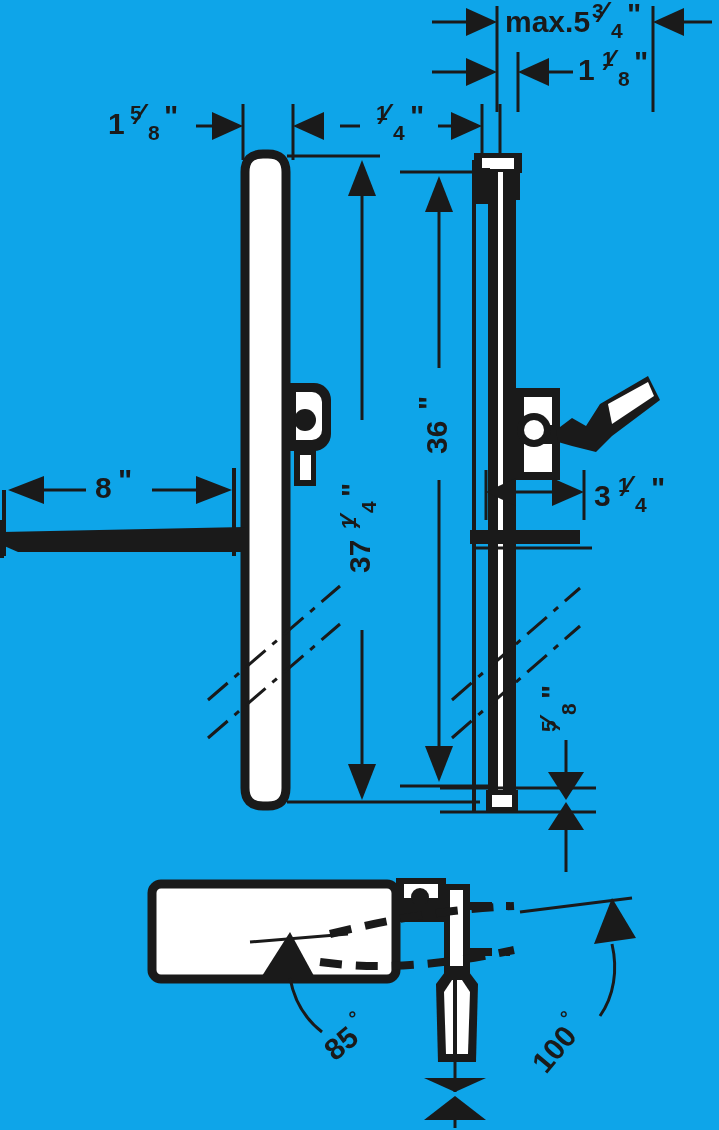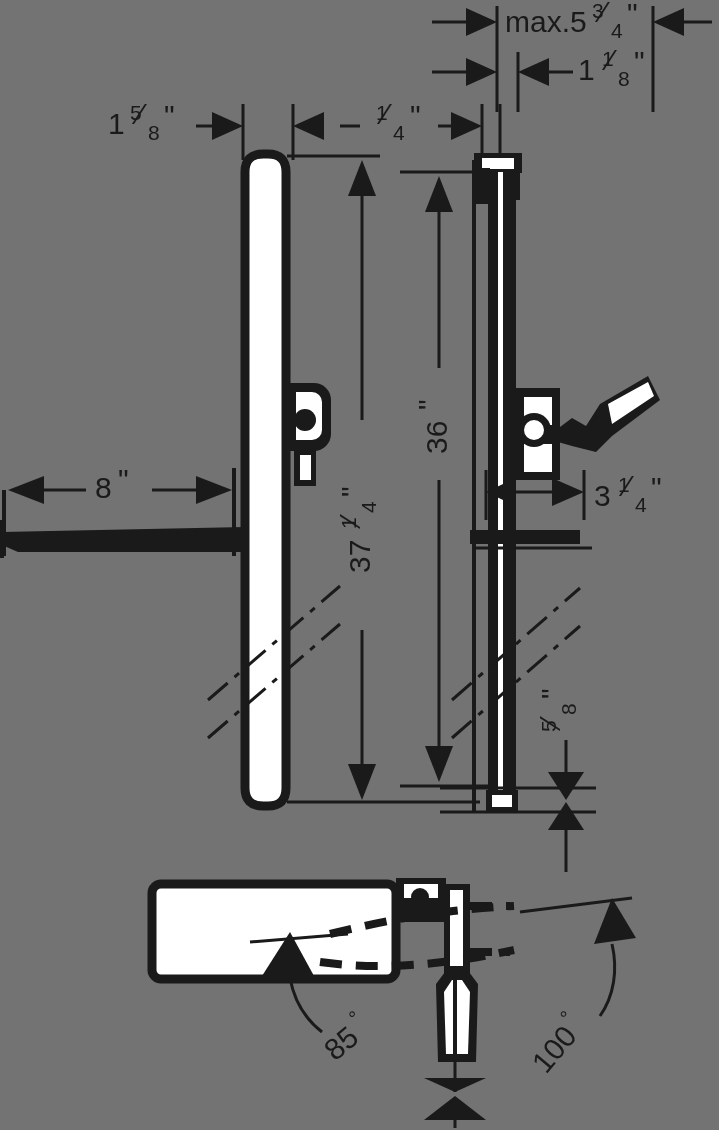--- a/index.html
+++ b/index.html
@@ -4,23 +4,24 @@
 <style>
   html, body {
     margin: 0;
     padding: 0;
     background: #ffffff;
   }
   #sheet {
     position: relative;
     width: 719px;
     height: 1130px;
-    background: #737373;
+    background: #0ea5e9;
     overflow: hidden;
     font-family: "Liberation Sans", sans-serif;
+    font-weight: bold;
   }
   #drawing {
     position: absolute;
     left: 0;
     top: 0;
     width: 719px;
     height: 1130px;
   }
   .dim-text {
     font-family: "Liberation Sans", sans-serif;

